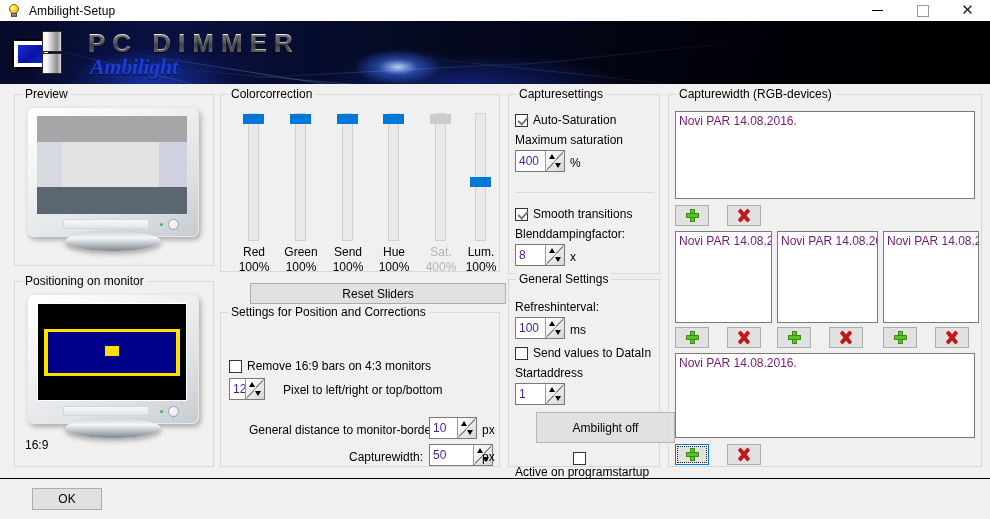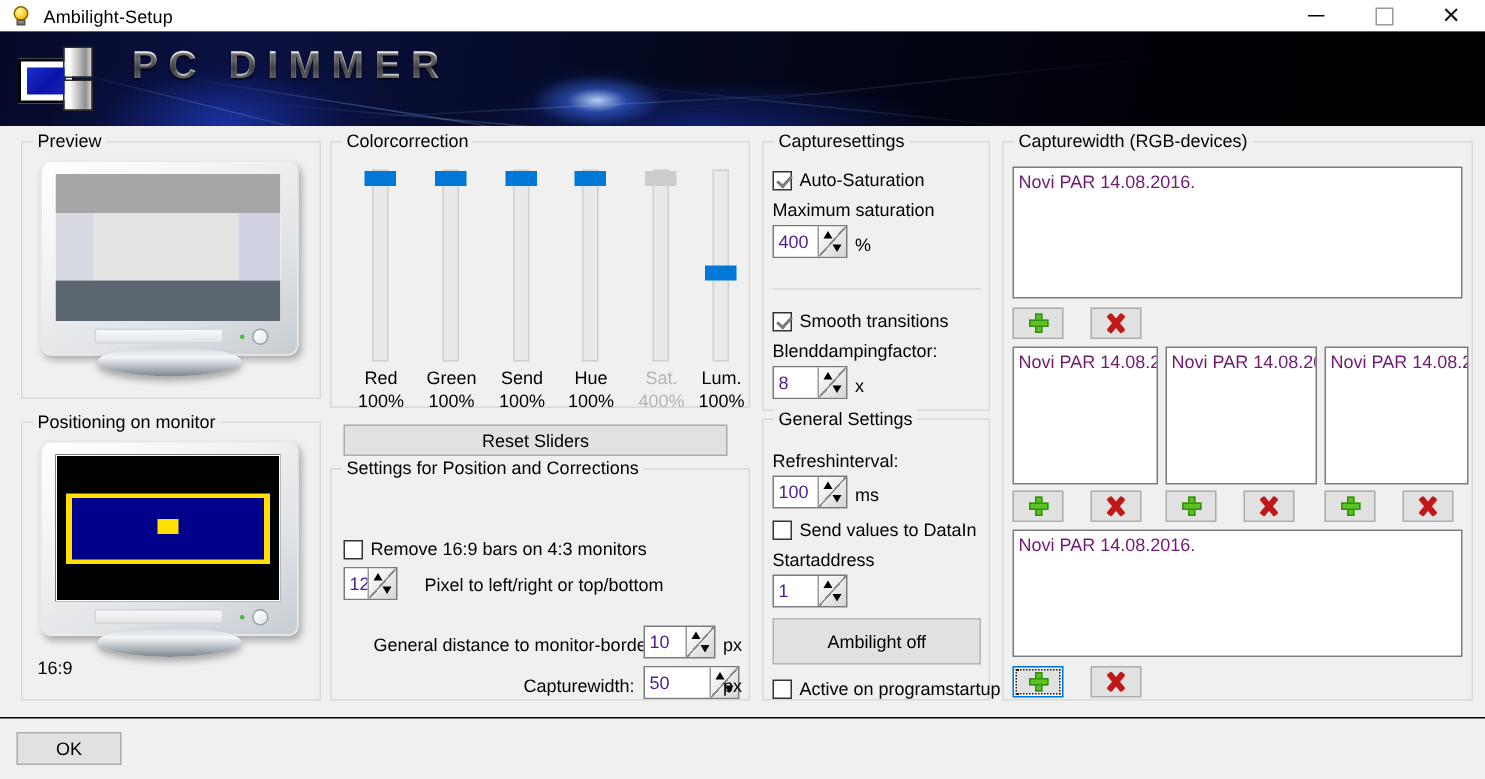--- a/index.html
+++ b/index.html
@@ -241,20 +241,21 @@
 
   
   .btn {
     position: absolute;
     background: #e1e1e1;
     border: 1px solid #adadad;
     font-size: 12px; color: #000;
     font-family: "Liberation Sans", sans-serif;
     display: flex; align-items: center; justify-content: center;
     cursor: default;
+    margin-left: 21px;
   }
   .btn.flat-gray { background: #e1e1e1; border: 1px solid #b5b5b5; }
 
   .icon-btn {
     position: absolute;
     width: 34px; height: 21px;
     background: #e1e1e1;
     border: 1px solid #adadad;
     display: flex; align-items: center; justify-content: center;
   }
@@ -406,20 +407,21 @@
     <div class="streak s6"></div>
 
     <div class="logo-mark">
       <div class="logo-screen">
           <div class="logo-screen-inner"></div>
         </div>
       <div class="logo-blk top"></div>
       <div class="logo-blk bot"></div>
     </div>
     <div class="logo-title">PC DIMMER</div>
+    <div class="logo-sub">Ambilight</div>
   </div>
 
   <div class="group" style="left:14px; top:94px; width:200px; height:172px;">
     <div class="legend">Preview</div>
     <div class="monitor" style="left:12px; top:12px;">
       <div class="mon-body"></div>
       <div class="mon-screen">
         <div class="pv-top"></div>
         <div class="pv-midl"></div>
         <div class="pv-midc"></div>
@@ -592,21 +594,21 @@
     <div class="spin" style="left:6px; top:103px; width:50px;">
       <div class="spin-val">1</div>
       <div class="spin-btns">
         <div class="spin-up"></div>
         <div class="spin-dn"></div>
       </div>
     </div>
 
     <div class="btn flat-gray" style="left:6px; top:132px; width:139px; height:31px;">Ambilight off</div>
 
-    <div class="cb-row" style="left:6px; top:172px;">
+    <div class="cb-row" style="left:6px; top:172px;flex-direction:column;">
       <div class="cb-box"></div>
       <div class="cb-label">Active on programstartup</div>
     </div>
   </div>
 
   <div class="group" style="left:668px; top:94px; width:314px; height:373px;">
     <div class="legend">Capturewidth (RGB-devices)</div>
 
     <div class="listbox" style="left:6px; top:16px; width:300px; height:88px;">
       <div class="listbox-item">Novi PAR 14.08.2016.</div>

